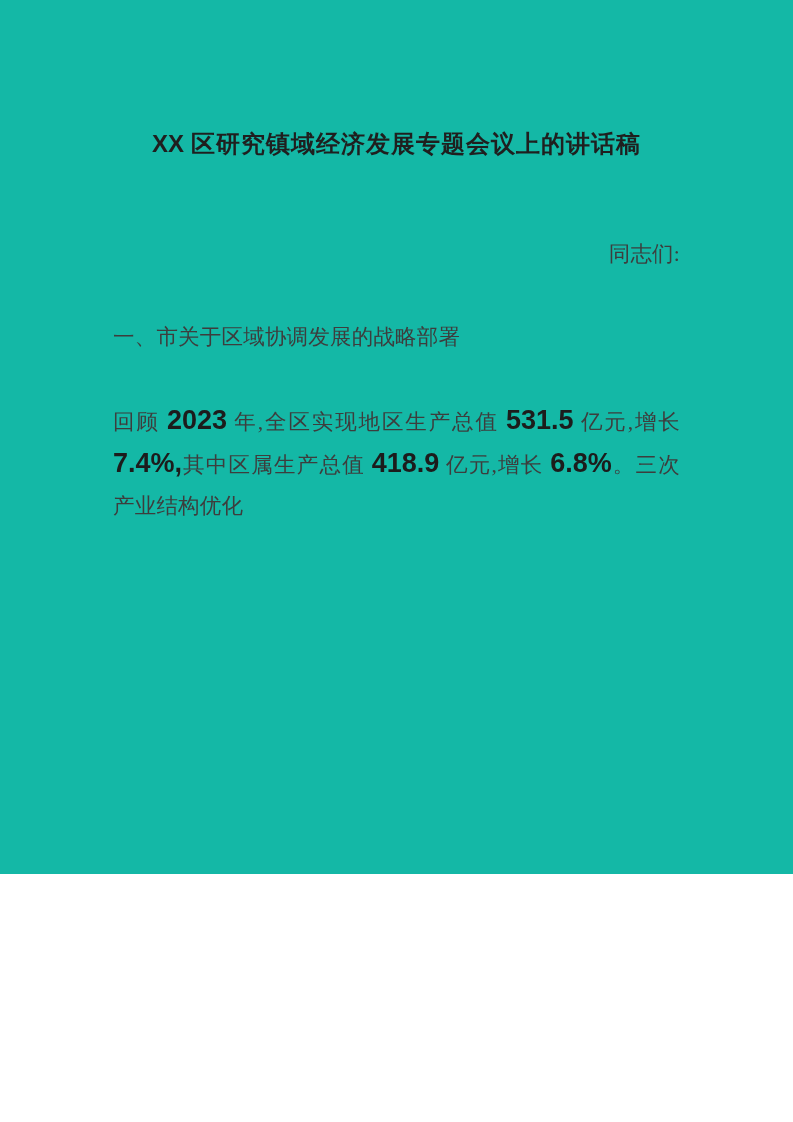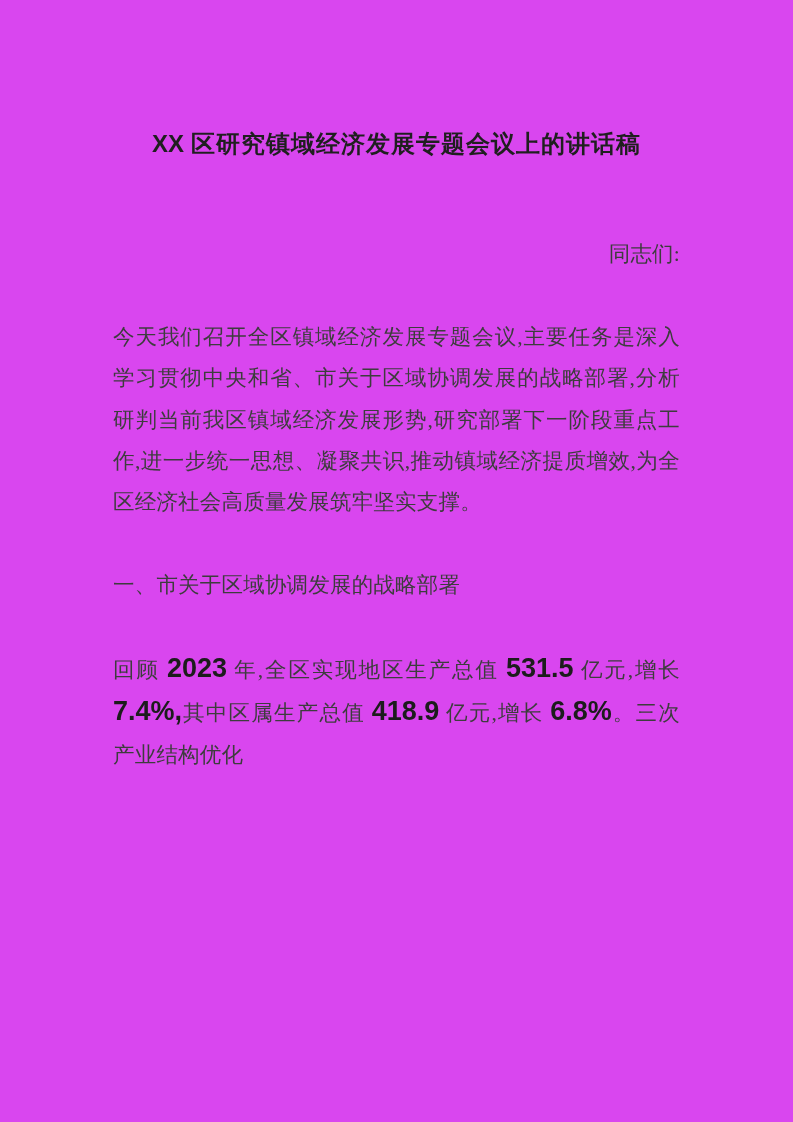--- a/index.html
+++ b/index.html
@@ -3,23 +3,23 @@
 <meta charset="utf-8">
 <style>
   html, body {
     margin: 0;
     padding: 0;
     background: #ffffff;
   }
   .page {
     position: relative;
     width: 793px;
-    height: 1122px;
+    height: 874px;
     margin: 0 auto;
-    background: #d946ef;
+    background: #14b8a6;
     box-sizing: border-box;
     padding: 119px 113px 0 113px;
     overflow: hidden;
     font-family: "Liberation Serif", serif;
     color: #3d3d3d;
   }
   .doc-title {
     margin: 0 0 65px 0;
     font-size: 24px;
     line-height: 50px;
@@ -52,20 +52,19 @@
 </style>
 </head>
 <body>
 
 <div class="page">
 
   <h1 class="doc-title"><span class="seg-latin">XX</span><span class="seg-cjk"> 区研究镇域经济发展专题会议上的讲话稿</span></h1>
 
   <p class="para salutation">同志们:</p>
 
-  <p class="para"><span class="seg-cjk">今天我们召开全区镇域经济发展专题会议,主要任务是深入学习贯彻中央和省、市关于区域协调发展的战略部署,分析研判当前我区镇域经济发展形势,研究部署下一阶段重点工作,进一步统一思想、凝聚共识,推动镇域经济提质增效,为全区经济社会高质量发展筑牢坚实支撑。</span></p>
 
   <p class="para"><span class="seg-cjk">一、市关于区域协调发展的战略部署</span></p>
 
 
   <p class="para"><span class="seg-cjk">回顾 </span><span class="seg-num">2023</span><span class="seg-cjk"> 年,全区实现地区生产总值 </span><span class="seg-num">531.5</span><span class="seg-cjk"> 亿元,增长 </span><span class="seg-num">7.4%,</span><span class="seg-cjk">其中区属生产总值 </span><span class="seg-num">418.9</span><span class="seg-cjk"> 亿元,增长 </span><span class="seg-num">6.8%</span><span class="seg-cjk">。三次产业结构优化</span></p>
 
 </div>
 
 </body></html>

